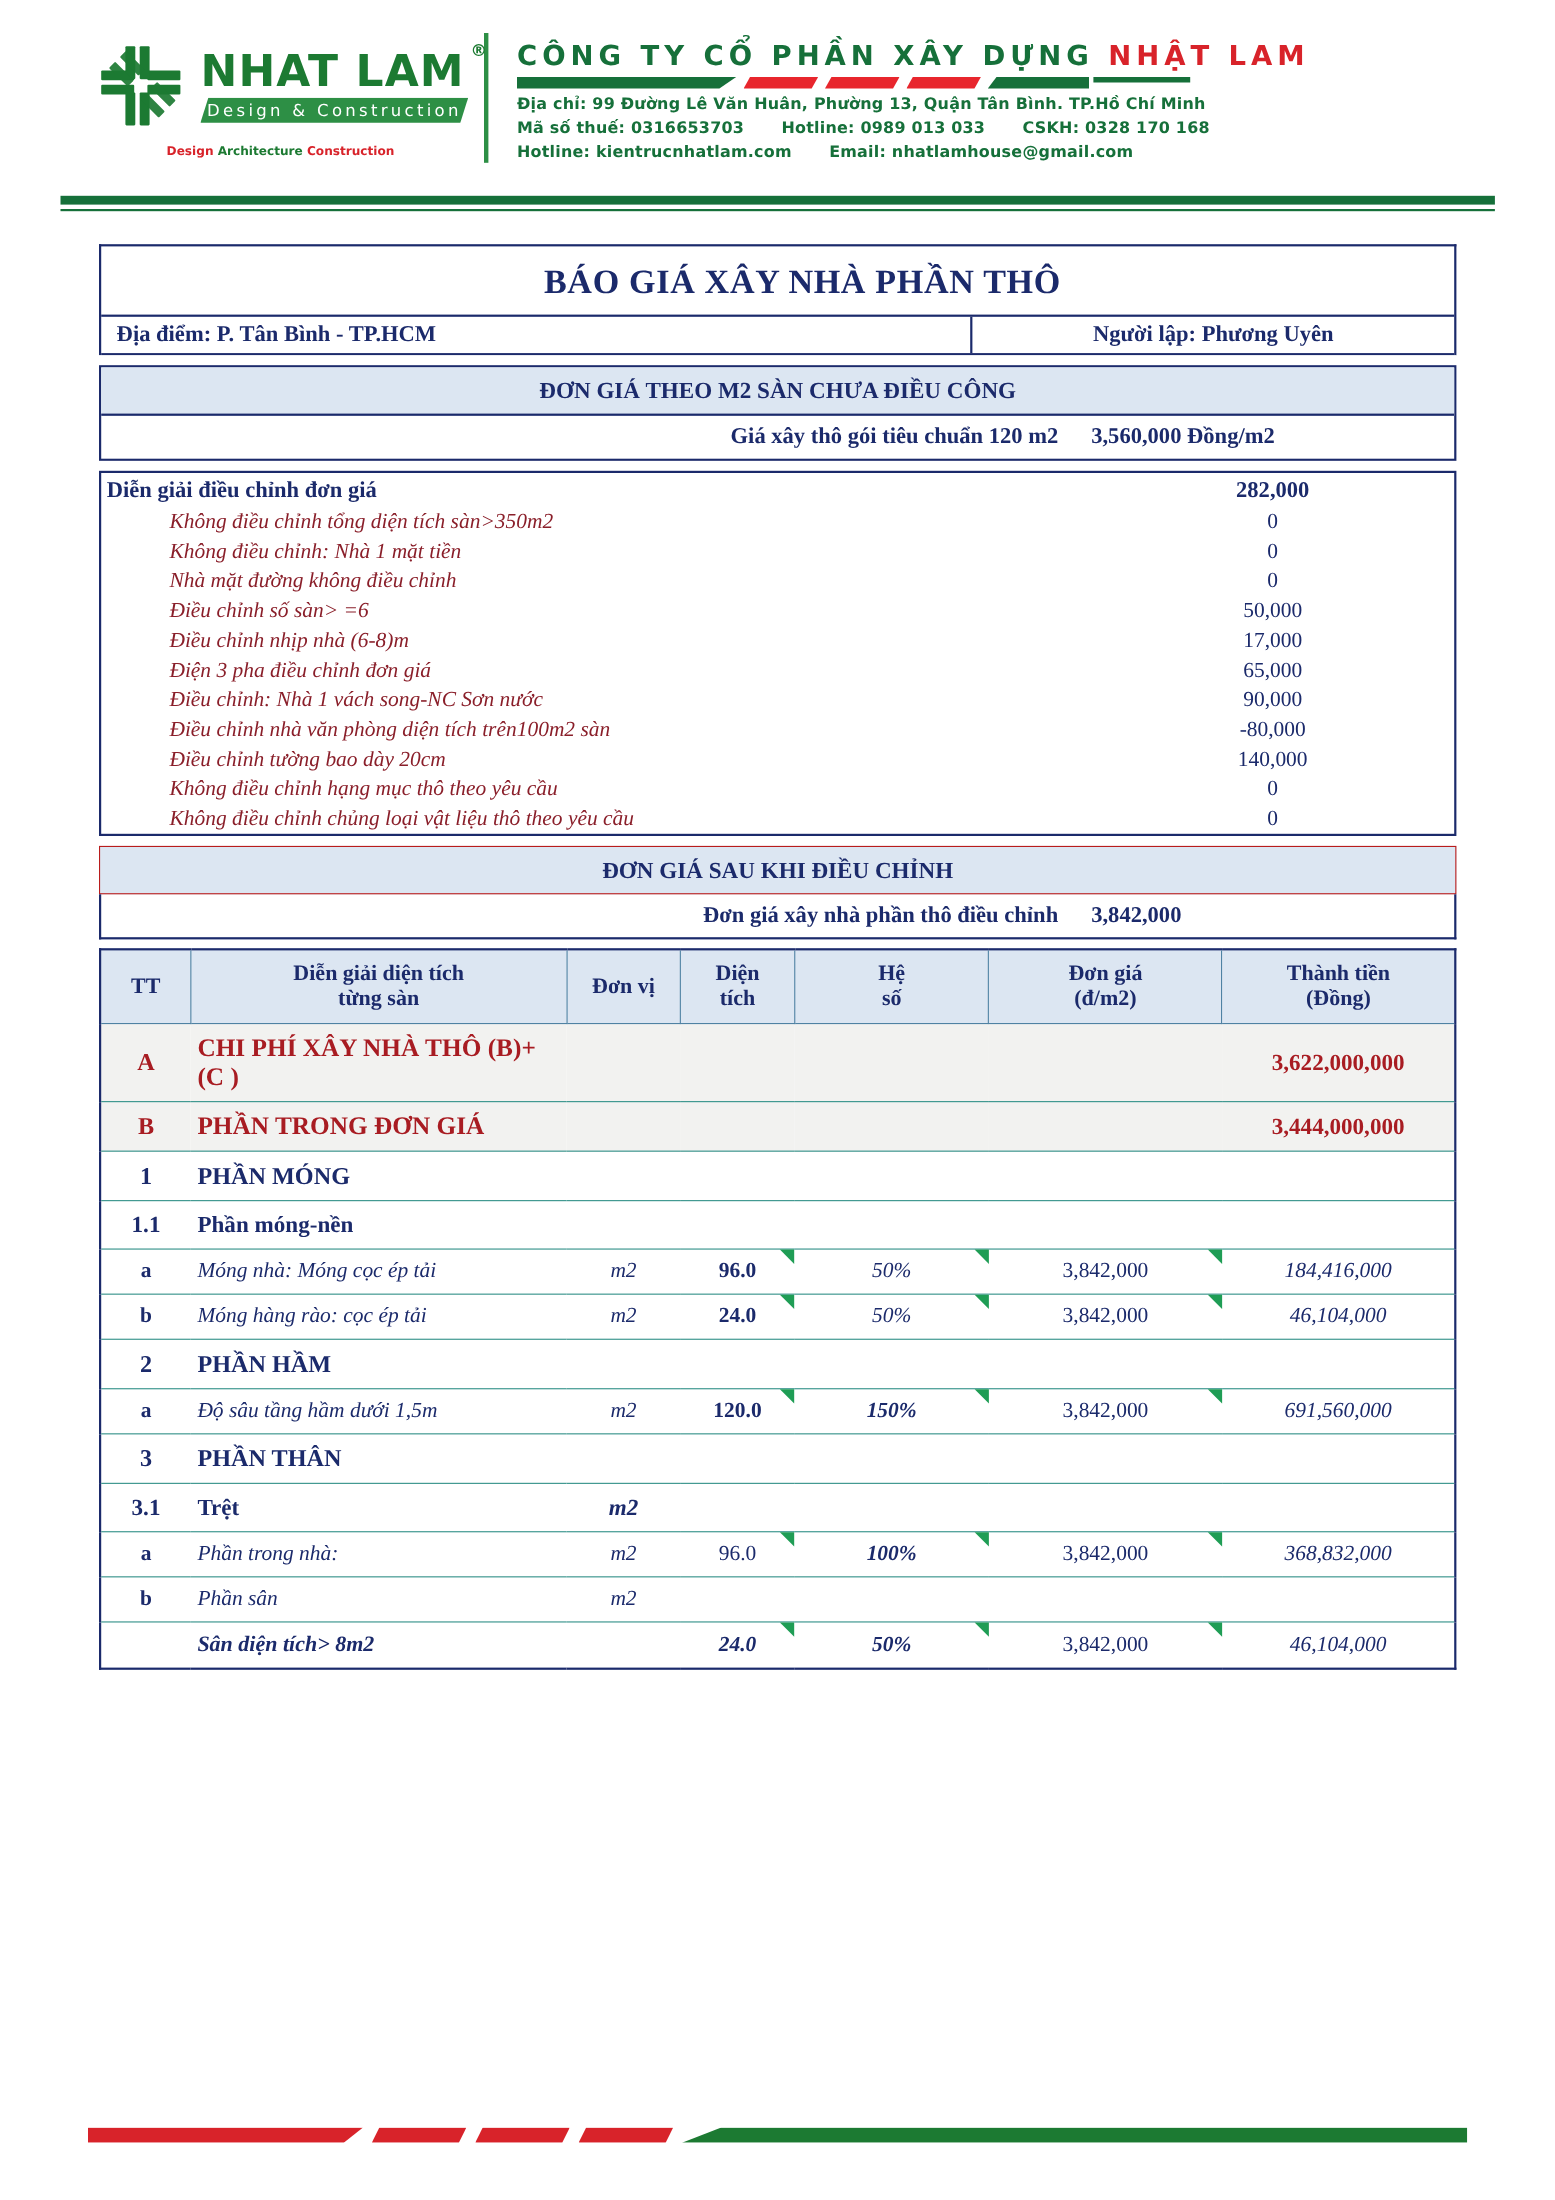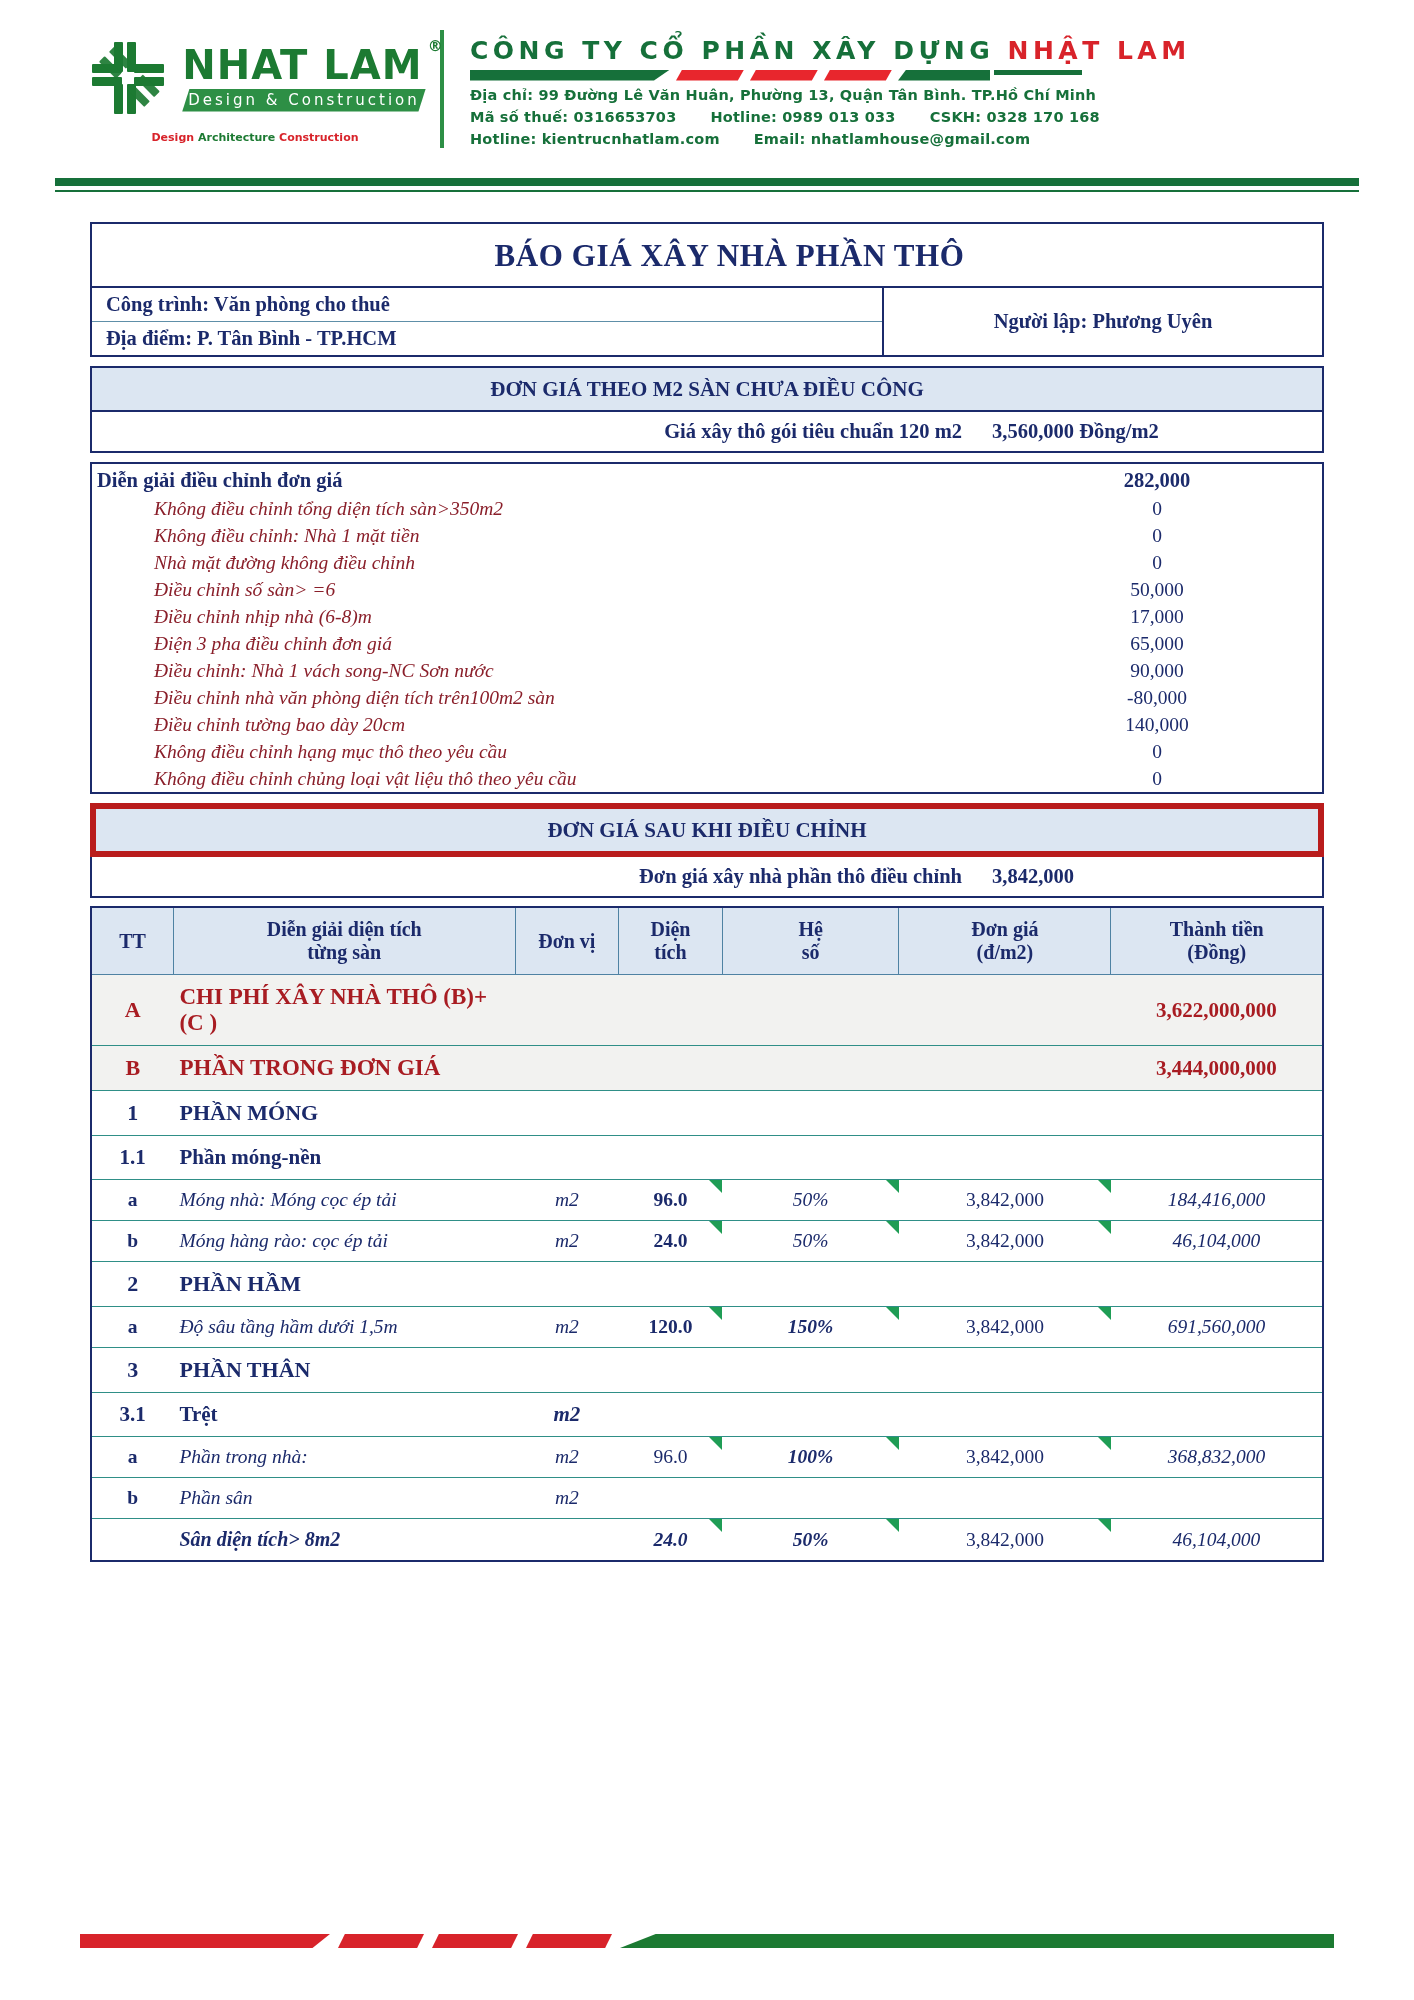--- a/index.html
+++ b/index.html
@@ -245,21 +245,21 @@
     font-weight: normal;
   }
 
   .band2 {
     background: #dce6f2;
     text-align: center;
     padding: 9px 0 8px 0;
     font-weight: bold;
     font-size: 21px;
     color: #1b2a6b;
-    border: 6px solid #b91c1c;
+    border: 1px solid #b91c1c;
   }
   .final-row {
     display: flex;
     border: 2px solid #1b2a6b;
     border-top: none;
     padding: 8px 0 8px 0;
     font-weight: bold;
     font-size: 20.5px;
     color: #1b2a6b;
   }
@@ -440,21 +440,20 @@
 </div>
 
 <div class="doc">
 
   <div class="sheet">
     <div class="title-row">
       <div class="doc-title">BÁO GIÁ XÂY NHÀ PHẦN THÔ</div>
     </div>
     <div class="info-row">
       <div class="info-left">
-        <div class="cell">Công trình: Văn phòng cho thuê</div>
         <div class="cell">Địa điểm: P. Tân Bình - TP.HCM</div>
       </div>
       <div class="info-right">Người lập: Phương Uyên</div>
     </div>
   </div>
 
   <div class="gap"></div>
 
   <div class="sheet" style="border-bottom:2px solid #1b2a6b;">
     <div class="band">ĐƠN GIÁ THEO M2 SÀN CHƯA ĐIỀU CÔNG</div>

